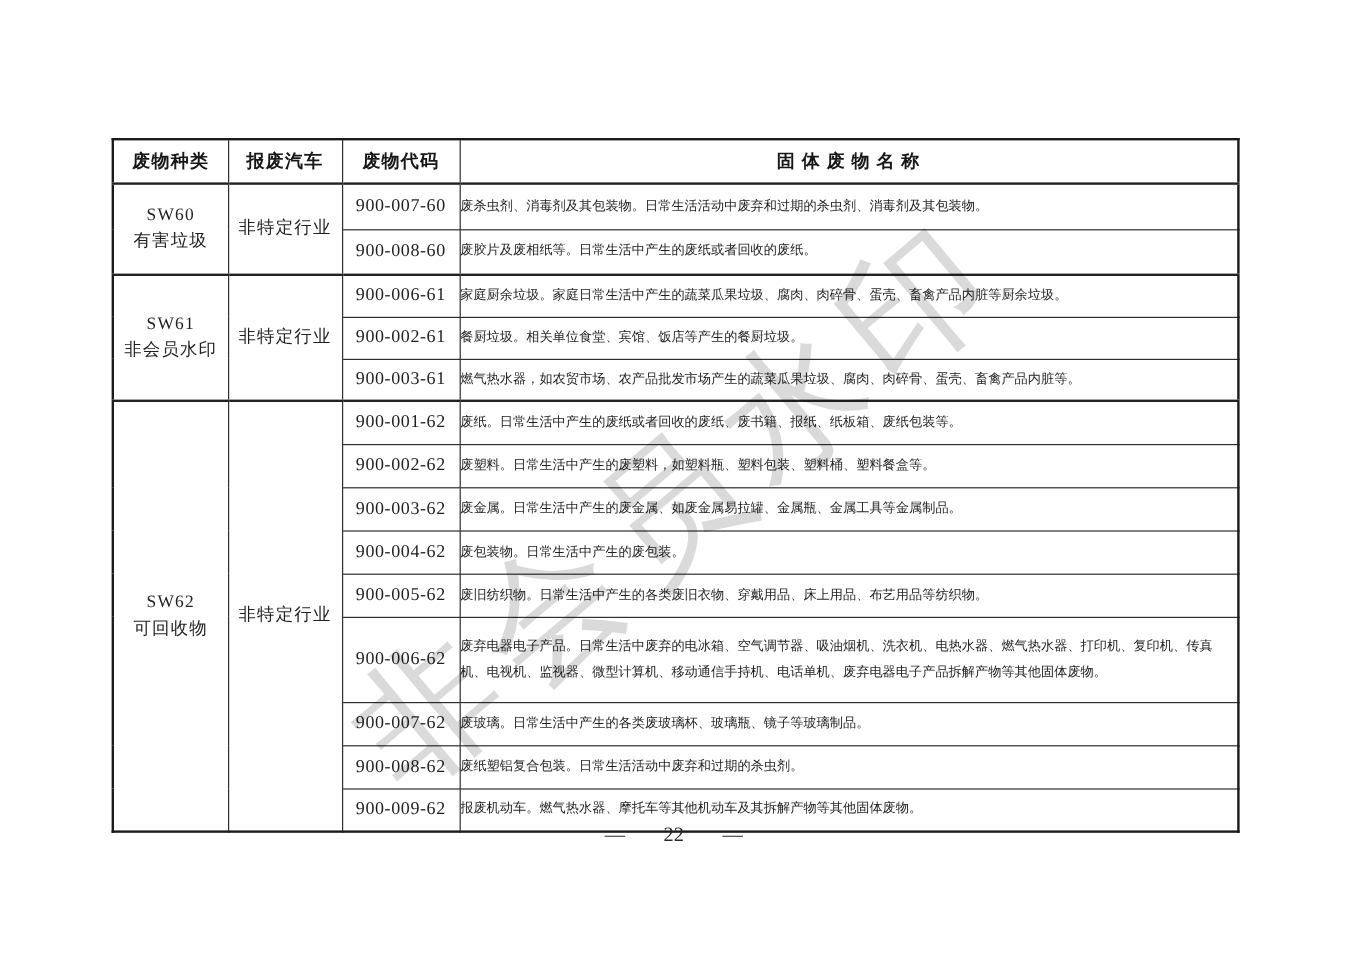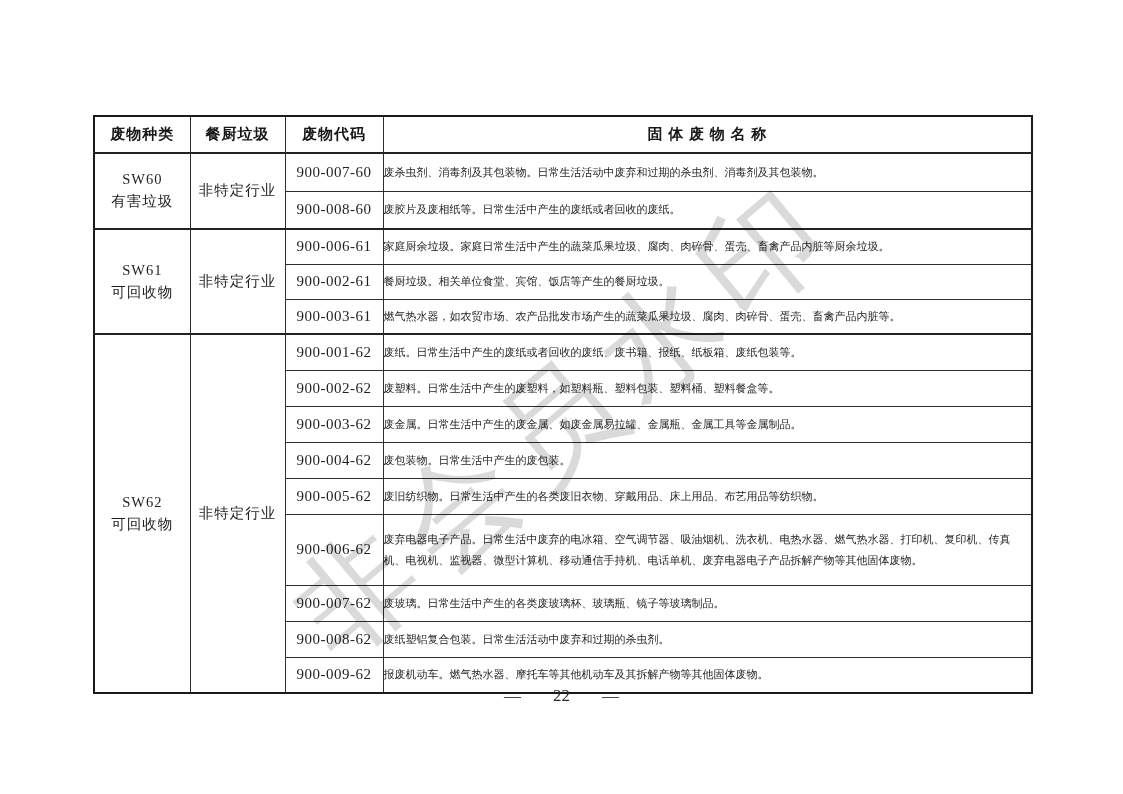--- a/index.html
+++ b/index.html
@@ -101,40 +101,40 @@
 <table class="doc-table">
   <colgroup>
     <col class="c1">
       <col class="c2">
       <col class="c3">
       <col class="c4">
   </colgroup>
   <tbody>
     <tr class="header-row">
       <th>废物种类</th>
-      <th>餐厨垃圾</th>
+      <th>报废汽车</th>
       <th>废物代码</th>
       <th>固 体 废 物 名 称</th>
     </tr>
 
     <tr class="group-start r38">
       <td class="cell-type" rowspan="2">SW60
 有害垃圾</td>
       <td class="cell-industry" rowspan="2">非特定行业</td>
       <td class="cell-code">900-007-60</td>
       <td class="cell-name">废杀虫剂、消毒剂及其包装物。日常生活活动中废弃和过期的杀虫剂、消毒剂及其包装物。</td>
     </tr>
     <tr class="r38">
       <td class="cell-code">900-008-60</td>
       <td class="cell-name">废胶片及废相纸等。日常生活中产生的废纸或者回收的废纸。</td>
     </tr>
 
     <tr class="group-start r35">
       <td class="cell-type" rowspan="3">SW61
-可回收物</td>
+非会员水印</td>
       <td class="cell-industry" rowspan="3">非特定行业</td>
       <td class="cell-code">900-006-61</td>
       <td class="cell-name">家庭厨余垃圾。家庭日常生活中产生的蔬菜瓜果垃圾、腐肉、肉碎骨、蛋壳、畜禽产品内脏等厨余垃圾。</td>
     </tr>
     <tr class="r35">
       <td class="cell-code">900-002-61</td>
       <td class="cell-name">餐厨垃圾。相关单位食堂、宾馆、饭店等产生的餐厨垃圾。</td>
     </tr>
     <tr class="r35">
       <td class="cell-code">900-003-61</td>

